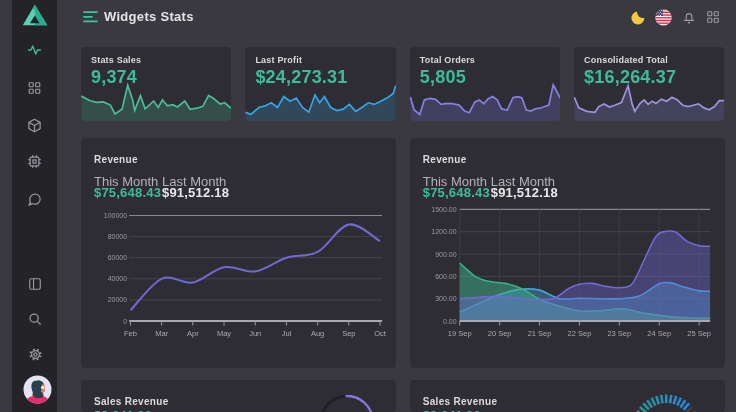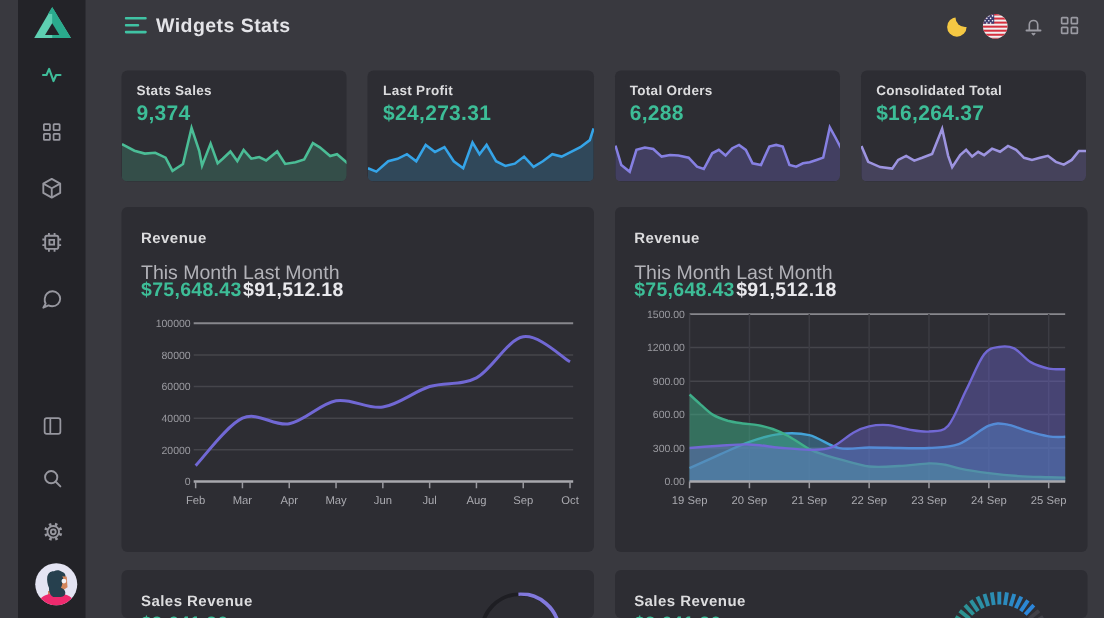--- a/index.html
+++ b/index.html
@@ -2,21 +2,21 @@
 <html><head>
 <meta charset="utf-8">
 <style>
 * { margin:0; padding:0; box-sizing:border-box; }
 html,body { width:736px; height:412px; overflow:hidden; background:#39393f; font-family:"Liberation Sans", sans-serif; }
 .abs { position:absolute; }
 #page { position:relative; width:736px; height:412px;margin-left:12px; }
 #sidebar { position:absolute; left:0; top:0; width:45px; height:412px; background:#232328; }
 .card { position:absolute; background:#2d2d33; border-radius:4px; overflow:hidden; }
 .ctitle { position:absolute; left:10px; top:8px; font-size:9px; font-weight:bold; color:#dcdcde; letter-spacing:.2px; }
-.cval { position:absolute; left:10px; top:19.5px; font-size:14px; font-weight:bold; color:#3dbd97; letter-spacing:.2px; }
+.cval { position:absolute; left:10px; top:19.5px; font-size:18px; font-weight:bold; color:#3dbd97; letter-spacing:.2px; }
 .rtitle { font-size:10px; font-weight:bold; color:#dcdcde; letter-spacing:.3px; position:absolute; left:13px; top:16px; }
 .mlabel { position:absolute; top:36px; font-size:13px; color:#b2b2b8; }
 .mval { position:absolute; top:46.5px; font-size:13px; font-weight:bold; letter-spacing:.2px; }
 svg { display:block; }
 </style>
 </head>
 <body>
 <div id="page">
   <div id="sidebar">
     <svg class="abs" style="left:10px;top:4px" width="26" height="23" viewBox="0 0 26 23">
@@ -143,21 +143,21 @@
     <div class="card" style="left:233.4px;top:47px;width:150.4px;height:74px">
       <div class="ctitle">Last Profit</div>
       <div class="cval">$24,273.31</div>
       <svg class="abs" style="left:0;top:0" width="151" height="74" viewBox="0 0 150.4 74">
         <path d="M0.0,65.2 L5.6,67.4 L13.5,60.5 L19.7,58.9 L26.0,55.8 L32.2,60.5 L38.5,49.6 L44.7,54.3 L51.0,51.1 L57.2,60.5 L63.5,65.2 L69.7,48.0 L74.4,55.8 L79.1,49.6 L85.4,60.5 L91.6,63.6 L97.9,62.1 L104.1,57.4 L110.4,64.3 L116.6,60.5 L122.9,55.8 L129.1,57.4 L135.4,54.3 L141.6,51.1 L147.9,46.4 L150.4,38.6 L150.4,74 L0.0,74 Z" fill="rgba(58,150,205,0.26)"></path>
         <path d="M0.0,65.2 L5.6,67.4 L13.5,60.5 L19.7,58.9 L26.0,55.8 L32.2,60.5 L38.5,49.6 L44.7,54.3 L51.0,51.1 L57.2,60.5 L63.5,65.2 L69.7,48.0 L74.4,55.8 L79.1,49.6 L85.4,60.5 L91.6,63.6 L97.9,62.1 L104.1,57.4 L110.4,64.3 L116.6,60.5 L122.9,55.8 L129.1,57.4 L135.4,54.3 L141.6,51.1 L147.9,46.4 L150.4,38.6" fill="none" stroke="#35a4e8" stroke-width="1.7"></path>
       </svg>
     </div>
     <div class="card" style="left:397.8px;top:47px;width:150.4px;height:74px">
       <div class="ctitle">Total Orders</div>
-      <div class="cval">6,288</div>
+      <div class="cval">5,805</div>
       <svg class="abs" style="left:0;top:0" width="151" height="74" viewBox="0 0 150.4 74">
         <path d="M0.0,50.0 L3.9,63.0 L9.5,67.5 L14.0,52.9 L19.6,51.4 L25.2,52.3 L30.8,57.4 L36.4,56.3 L42.0,56.7 L48.8,58.1 L54.4,64.1 L58.9,65.7 L64.5,55.2 L68.9,52.9 L73.4,56.7 L77.9,51.8 L82.4,49.6 L86.9,52.9 L91.4,61.9 L97.0,63.0 L102.6,50.7 L107.1,49.6 L111.5,50.7 L116.0,63.0 L120.5,64.1 L125.0,61.9 L129.5,61.2 L134.0,59.7 L138.5,58.1 L142.9,37.9 L146.3,44.0 L150.4,51.8 L150.4,74 L0.0,74 Z" fill="rgba(124,116,222,0.27)"></path>
         <path d="M0.0,50.0 L3.9,63.0 L9.5,67.5 L14.0,52.9 L19.6,51.4 L25.2,52.3 L30.8,57.4 L36.4,56.3 L42.0,56.7 L48.8,58.1 L54.4,64.1 L58.9,65.7 L64.5,55.2 L68.9,52.9 L73.4,56.7 L77.9,51.8 L82.4,49.6 L86.9,52.9 L91.4,61.9 L97.0,63.0 L102.6,50.7 L107.1,49.6 L111.5,50.7 L116.0,63.0 L120.5,64.1 L125.0,61.9 L129.5,61.2 L134.0,59.7 L138.5,58.1 L142.9,37.9 L146.3,44.0 L150.4,51.8" fill="none" stroke="#8680e2" stroke-width="1.7"></path>
       </svg>
     </div>
     <div class="card" style="left:562.1px;top:47px;width:150.4px;height:74px">
       <div class="ctitle">Consolidated Total</div>
       <div class="cval">$16,264.37</div>
       <svg class="abs" style="left:0;top:0" width="151" height="74" viewBox="0 0 150.4 74">
         <path d="M0.0,50.3 L4.5,60.9 L12.5,64.4 L20.5,65.4 L24.5,59.6 L29.8,56.9 L35.2,60.1 L40.5,58.2 L47.1,55.6 L53.8,38.8 L57.8,56.9 L60.5,64.4 L65.8,56.4 L69.8,52.9 L73.8,57.4 L77.8,54.2 L81.8,56.4 L87.1,52.1 L92.4,54.2 L97.7,50.3 L103.1,52.9 L108.4,58.2 L113.7,59.6 L119.0,58.2 L124.3,56.9 L129.6,60.9 L134.9,62.8 L140.2,59.6 L145.0,53.7 L150.4,53.7 L150.4,74 L0.0,74 Z" fill="rgba(145,135,220,0.24)"></path>

